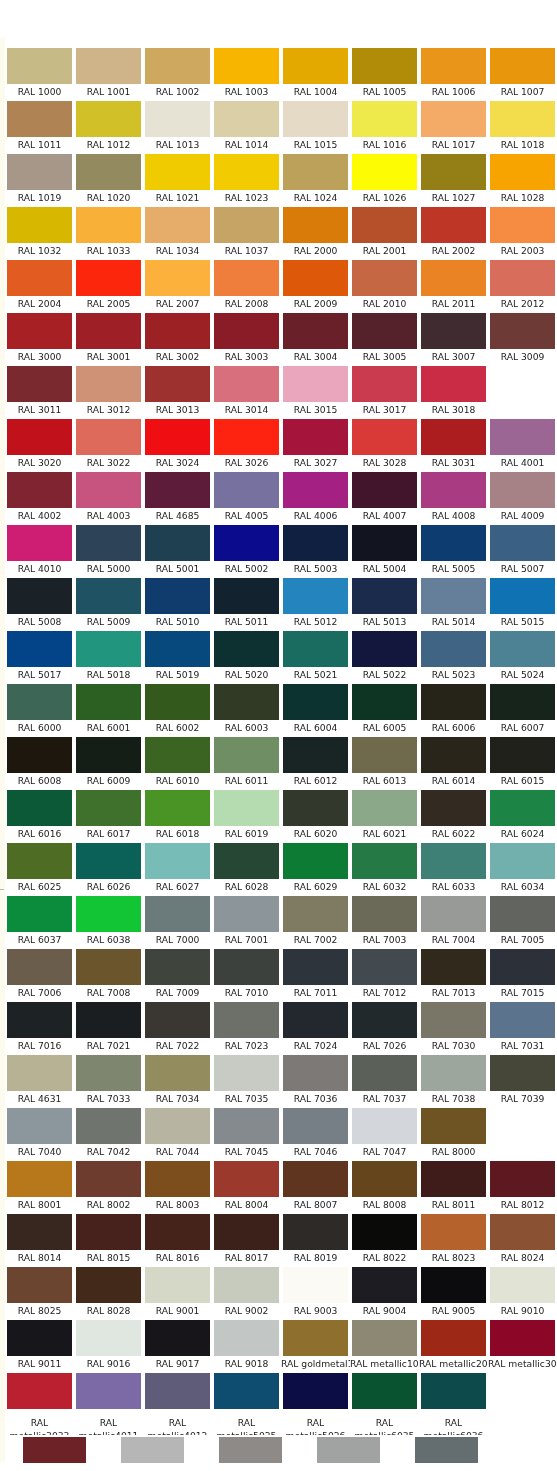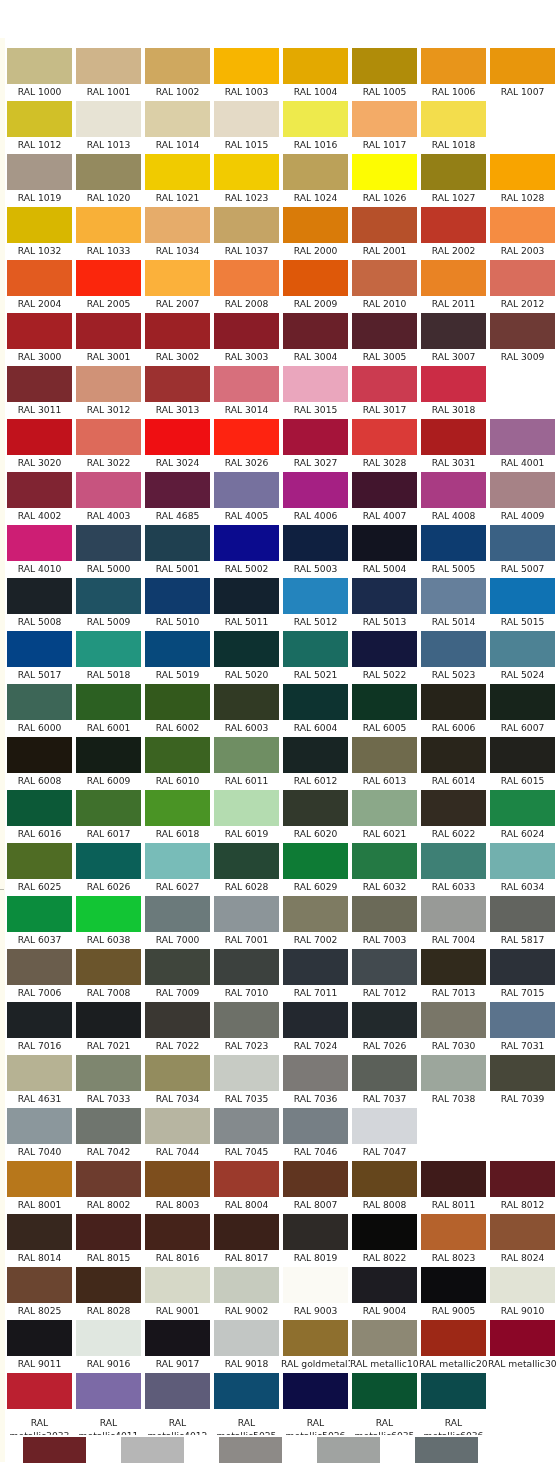--- a/index.html
+++ b/index.html
@@ -129,20 +129,24 @@
           <span class="sw" title="#e8951a" style="background: rgb(232, 149, 26);"></span>
           <span class="lbl">RAL 1006</span>
         </div>
         <div class="cell">
           <span class="sw" title="#e8960c" style="background: rgb(232, 150, 12);"></span>
           <span class="lbl">RAL 1007</span>
         </div>
       </div>
       <div class="row">
         <div class="cell">
+          <span class="sw" title="#b08355" style="background: rgb(176, 131, 85);"></span>
+          <span class="lbl">RAL 1011</span>
+        </div>
+        <div class="cell">
           <span class="sw" title="#d1c028" style="background: rgb(209, 192, 40);"></span>
           <span class="lbl">RAL 1012</span>
         </div>
         <div class="cell">
           <span class="sw" title="#e7e3d4" style="background: rgb(231, 227, 212);"></span>
           <span class="lbl">RAL 1013</span>
         </div>
         <div class="cell">
           <span class="sw" title="#dbcfa7" style="background: rgb(219, 207, 167);"></span>
           <span class="lbl">RAL 1014</span>
@@ -660,21 +664,21 @@
         <div class="cell">
           <span class="sw" title="#6b6a58" style="background: rgb(107, 106, 88);"></span>
           <span class="lbl">RAL 7003</span>
         </div>
         <div class="cell">
           <span class="sw" title="#989a97" style="background: rgb(152, 154, 151);"></span>
           <span class="lbl">RAL 7004</span>
         </div>
         <div class="cell">
           <span class="sw" title="#62645f" style="background: rgb(98, 100, 95);"></span>
-          <span class="lbl">RAL 5817</span>
+          <span class="lbl">RAL 7005</span>
         </div>
       </div>
       <div class="row">
         <div class="cell">
           <span class="sw" title="#6a5d4c" style="background: rgb(106, 93, 76);"></span>
           <span class="lbl">RAL 7006</span>
         </div>
         <div class="cell">
           <span class="sw" title="#6b552c" style="background: rgb(107, 85, 44);"></span>
           <span class="lbl">RAL 7008</span>
@@ -789,20 +793,24 @@
           <span class="sw" title="#848a8d" style="background: rgb(132, 138, 141);"></span>
           <span class="lbl">RAL 7045</span>
         </div>
         <div class="cell">
           <span class="sw" title="#767f85" style="background: rgb(118, 127, 133);"></span>
           <span class="lbl">RAL 7046</span>
         </div>
         <div class="cell">
           <span class="sw" title="#d3d6da" style="background: rgb(211, 214, 218);"></span>
           <span class="lbl">RAL 7047</span>
+        </div>
+        <div class="cell">
+          <span class="sw" title="#6e5422" style="background: rgb(110, 84, 34);"></span>
+          <span class="lbl">RAL 8000</span>
         </div>
       </div>
       <div class="row">
         <div class="cell">
           <span class="sw" title="#b7771b" style="background: rgb(183, 119, 27);"></span>
           <span class="lbl">RAL 8001</span>
         </div>
         <div class="cell">
           <span class="sw" title="#6d3c2e" style="background: rgb(109, 60, 46);"></span>
           <span class="lbl">RAL 8002</span>

